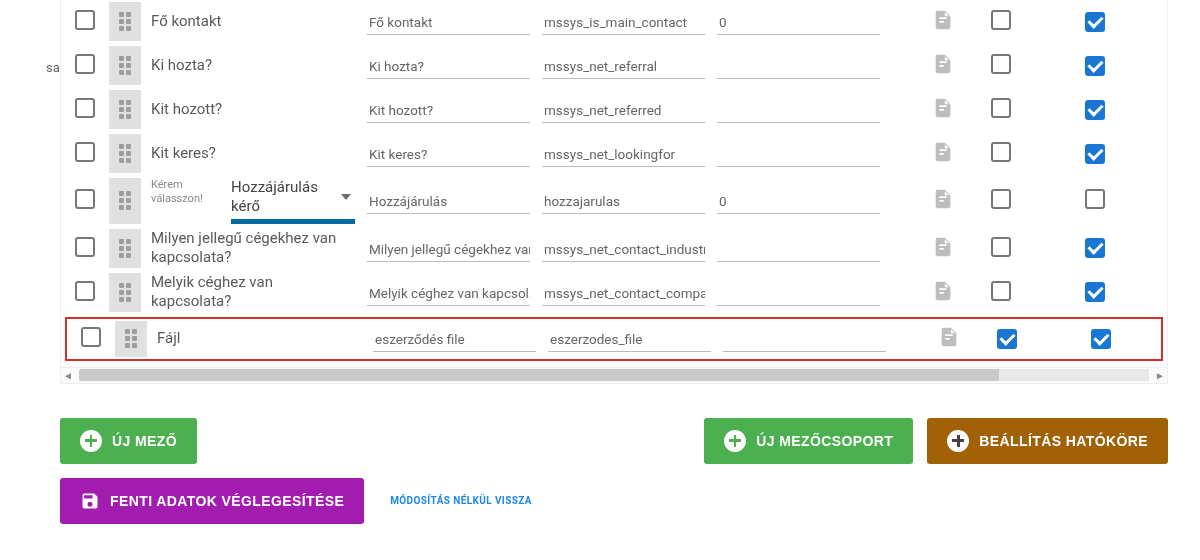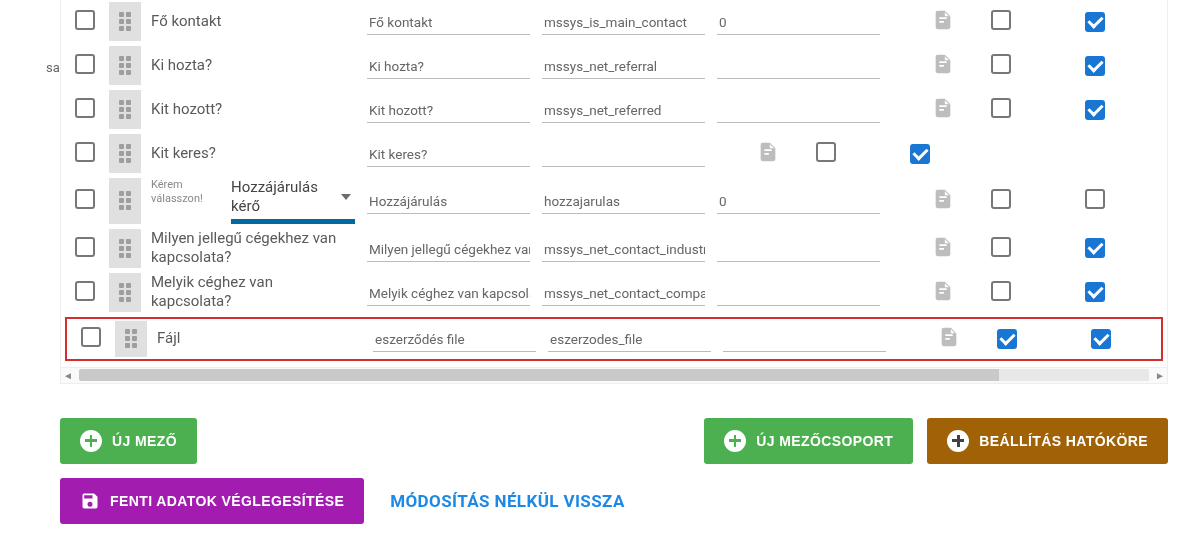--- a/index.html
+++ b/index.html
@@ -226,21 +226,21 @@
     content:""; position:absolute; background: currentColor;
   }
   .btn.green .circ-plus { color:#4caf50; }
   .btn.dark  .circ-plus { color:#424242; }
   .btn .circ-plus::before { width: 12px; height: 2.5px; }
   .btn .circ-plus::after  { width: 2.5px; height: 12px; }
   .btn .save-ic { width: 20px; height: 20px; fill:#fff; }
   .linkish {
     color: #1e88e5;
     font-weight: 700;
-    font-size: 17px;
+    font-size: 10px;
     letter-spacing: 0.4px;
     cursor: pointer;
     padding: 0 12px;
     margin-left: 14px;
     text-align: right;
   }
   .row2 { margin-top: 14px; display: flex; align-items: center; }
 </style>
 </head>
 <body>
@@ -345,20 +345,23 @@
               <span></span>
               <span></span>
               <span></span>
               <span></span>
               <span></span>
             </span>
           </div>
           <div class="cell c-name"><span>Kit keres?</span></div>
           <div class="cell c-inp">
             <div class="inp">Kit keres?</div>
+          </div>
+          <div class="cell c-inp2">
+            <div class="inp">mssys_net_lookingfor</div>
           </div>
           <div class="cell c-inp3">
             <div class="inp">&nbsp;</div>
           </div>
           <div class="cell c-doc"><svg class="doc-icon" viewBox="0 0 24 24">
               <path d="M14 2H6a2 2 0 0 0-2 2v16a2 2 0 0 0 2 2h12a2 2 0 0 0 2-2V8l-6-6zm-1 13H8v-2h5v2zm3-4H8V9h8v2zm-2-5V3.5L18.5 8H14z"></path>
             </svg></div>
           <div class="cell c-cb2"><span class="chk"></span></div>
           <div class="cell c-cb3"><span class="chk checked"></span></div>
         </div>

